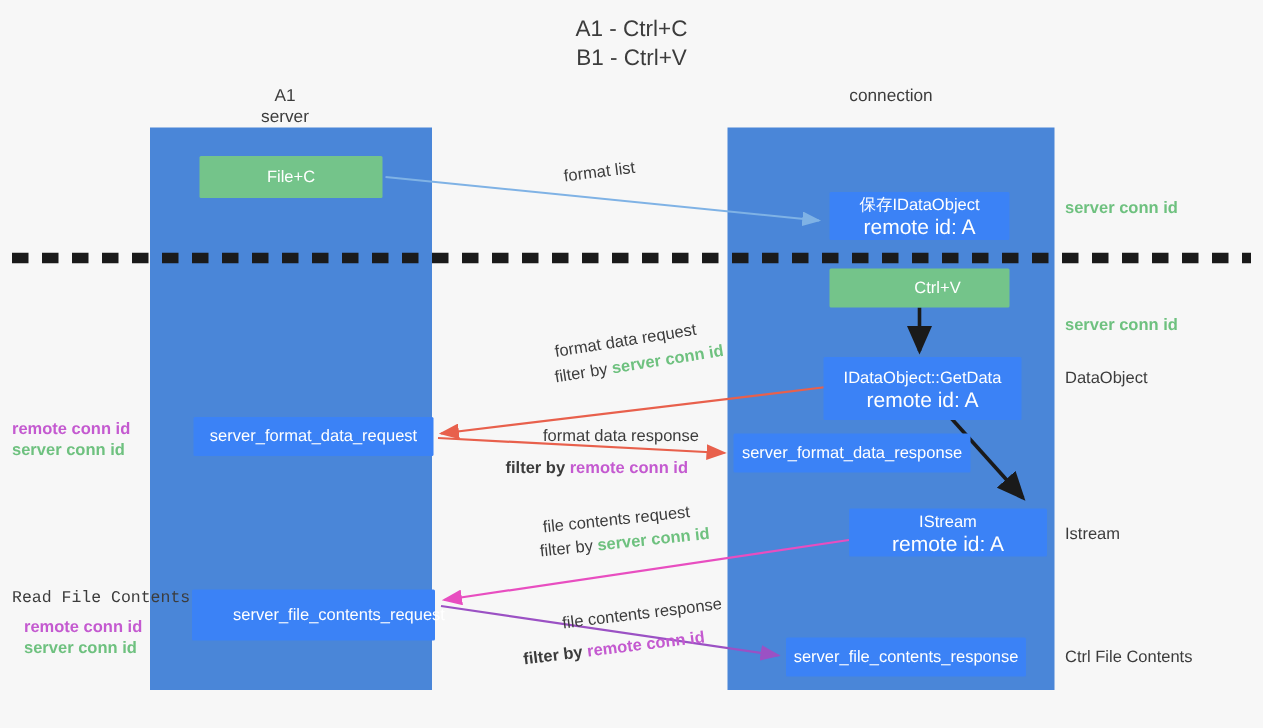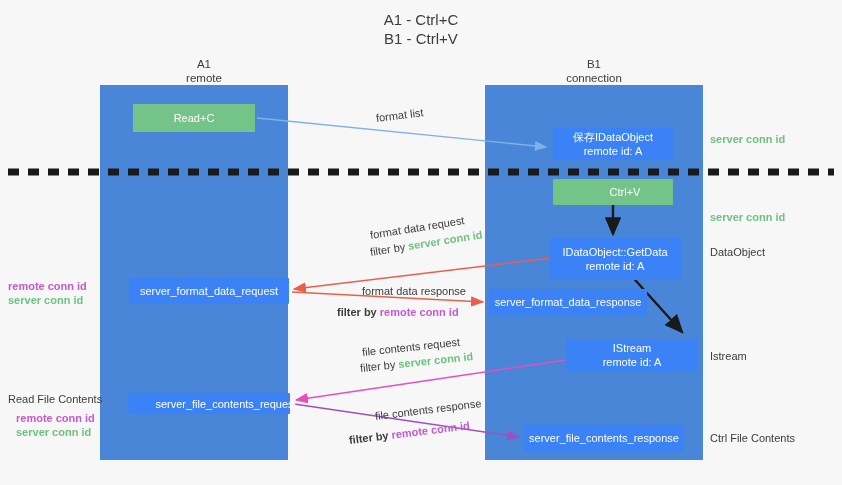--- a/index.html
+++ b/index.html
@@ -25,21 +25,21 @@
     position:absolute;background:#4a86d8;
   }
   .node{
     position:absolute;box-sizing:border-box;
     display:flex;flex-direction:column;align-items:center;justify-content:center;
     color:#ffffff;font-size:11px;line-height:14px;text-align:center;
     border-radius:1px;
   }
   .node.green{background:#74c48a;}
   .node.orange{background:#3b82f6;}
-  .node .l2{font-size:11px;}
+  .node .l2{font-size:14px;}
 
   .lbl{position:absolute;font-size:11px;line-height:14px;color:#3c3c3c;white-space:nowrap;}
   .lbl.green{color:#6ec17f;font-weight:bold;}
   .lbl.purple{color:#c45ad0;font-weight:bold;}
   .lbl.plain{color:#3c3c3c;}
   .lbl.right{text-align:left;}
   .lbl.rot-a{transform:rotate(-7deg);transform-origin:left center;}
   .lbl.rot-b{transform:rotate(-9deg);transform-origin:left center;}
   .lbl.rot-c{transform:rotate(-6deg);transform-origin:left center;}
   .lbl.rot-d{transform:rotate(-7deg);transform-origin:left center;}
@@ -50,26 +50,25 @@
 <div id="stage">
 
   <div class="title">
     <div>A1 - Ctrl+C</div>
     <div>B1 - Ctrl+V</div>
   </div>
 
   <div class="lane" style="left:100px;top:85px;width:188px;height:375px;"></div>
   <div class="lane" style="left:485px;top:85px;width:218px;height:375px;"></div>
 
-  <div class="col-head" style="left:110px;top:57px;width:188px;">
+  <div class="col-head" style="left:96px;top:57px;width:188px;">
     <div>A1</div>
-    <div>remote</div>
+    <div>server</div>
   </div>
   <div class="col-head" style="left:485px;top:57px;width:218px;">
-    <div>B1</div>
     <div>connection</div>
   </div>
 
   <svg class="layer" viewBox="0 0 842 485">
     <defs>
       <marker id="ah-blue" markerWidth="9" markerHeight="7" refX="8" refY="3.5" orient="auto">
         <polygon points="0,0 9,3.5 0,7" fill="#7fb2e5"></polygon>
       </marker>
       <marker id="ah-red" markerWidth="9" markerHeight="7" refX="8" refY="3.5" orient="auto">
         <polygon points="0,0 9,3.5 0,7" fill="#e8604c"></polygon>
@@ -96,21 +95,21 @@
     <line x1="551" y1="258" x2="294" y2="289" stroke="#e8604c" stroke-width="1.5" marker-end="url(#ah-red)"></line>
 
     <line x1="292" y1="292" x2="483" y2="302" stroke="#e8604c" stroke-width="1.5" marker-end="url(#ah-red)"></line>
 
     <line x1="566" y1="360" x2="296" y2="400" stroke="#e84ec0" stroke-width="1.5" marker-end="url(#ah-pink)"></line>
 
     <line x1="294" y1="404" x2="519" y2="437" stroke="#9b51c4" stroke-width="1.5" marker-end="url(#ah-purple)"></line>
   </svg>
 
   <div class="node green" style="left:133px;top:104px;width:122px;height:28px;">
-    <span>Read+C</span>
+    <span>File+C</span>
   </div>
 
   <div class="node orange" style="left:553px;top:128px;width:120px;height:32px;">
     <span>保存IDataObject</span>
     <span class="l2">remote id: A</span>
   </div>
 
   <div class="node green" style="left:553px;top:179px;width:120px;height:26px;padding-left:24px;">
     <span>Ctrl+V</span>
   </div>
@@ -126,21 +125,21 @@
 
   <div class="node orange" style="left:489px;top:289px;width:158px;height:26px;text-align:right;">
     <span>server_format_data_response</span>
   </div>
 
   <div class="node orange" style="left:566px;top:339px;width:132px;height:32px;">
     <span>IStream</span>
     <span class="l2">remote id: A</span>
   </div>
 
-  <div class="node orange" style="left:128px;top:393px;width:162px;height:21px;padding-left:34px;">
+  <div class="node orange" style="left:128px;top:393px;width:162px;height:34px;padding-left:34px;">
     <span>server_file_contents_request</span>
   </div>
 
   <div class="node orange" style="left:524px;top:425px;width:160px;height:26px;">
     <span>server_file_contents_response</span>
   </div>
 
   <div class="lbl plain rot-a" style="left:376px;top:111px;">
     <span>format list</span>
   </div>
@@ -189,21 +188,21 @@
     <span>Ctrl File Contents</span>
   </div>
 
   <div class="lbl purple" style="left:8px;top:279px;">
     <span>remote conn id</span>
   </div>
   <div class="lbl green" style="left:8px;top:293px;">
     <span>server conn id</span>
   </div>
 
-  <div class="lbl plain" style="left:8px;top:392px;">
+  <div class="lbl plain" style="left:8px;top:392px;font-family:Liberation Mono, monospace;">
     <span>Read File Contents</span>
   </div>
   <div class="lbl purple" style="left:16px;top:411px;">
     <span>remote conn id</span>
   </div>
   <div class="lbl green" style="left:16px;top:425px;">
     <span>server conn id</span>
   </div>
 
 </div>

